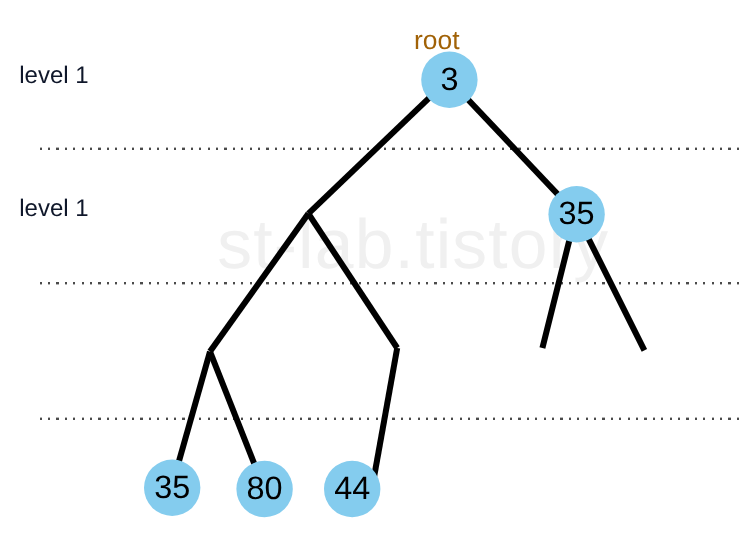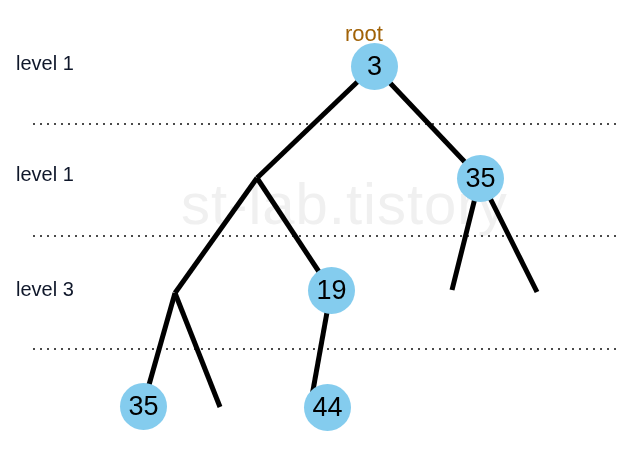--- a/index.html
+++ b/index.html
@@ -56,21 +56,20 @@
 <div class="canvas">
 
   <div class="watermark">st-lab.tistory</div>
 
   <div class="sep" style="top:123px"></div>
   <div class="sep" style="top:235px"></div>
   <div class="sep" style="top:348px"></div>
 
   <div class="lvl" style="top:52px">level 1</div>
   <div class="lvl" style="top:163px">level 1</div>
-  <div class="lvl" style="top:278px">level 3</div>
 
   <div class="rootlbl">root</div>
 
   <svg class="edges" width="619" height="456" viewBox="0 0 619 456">
     <line x1="374" y1="66" x2="257" y2="178" stroke="#000" stroke-width="5"></line>
     <line x1="374" y1="66" x2="480" y2="178" stroke="#000" stroke-width="5"></line>
     <line x1="257" y1="178" x2="175" y2="293" stroke="#000" stroke-width="5"></line>
     <line x1="257" y1="178" x2="331" y2="290" stroke="#000" stroke-width="5"></line>
     <line x1="480" y1="178" x2="452" y2="290" stroke="#000" stroke-width="5"></line>
     <line x1="480" y1="178" x2="537" y2="292" stroke="#000" stroke-width="5"></line>
@@ -78,23 +77,23 @@
     <line x1="175" y1="293" x2="220" y2="407" stroke="#000" stroke-width="5"></line>
     <line x1="331" y1="290" x2="310" y2="407" stroke="#000" stroke-width="5"></line>
   </svg>
 
   <div class="node" style="left:351px;top:43px">
       <span>3</span>
     </div>
   <div class="node" style="left:457px;top:155px">
       <span>35</span>
     </div>
-  <div class="node" style="left:308px;top:267px">
-      <span>19</span>
-    </div>
   <div class="node" style="left:120px;top:383px">
       <span>35</span>
     </div>
-  <div class="node" style="left:304px;top:384px">
+  <div class="node" style="left:197px;top:384px">
+      <span>80</span>
+    </div>
+  <div class="node" style="left:270px;top:384px">
       <span>44</span>
     </div>
 
 </div>
 
 </body></html>

